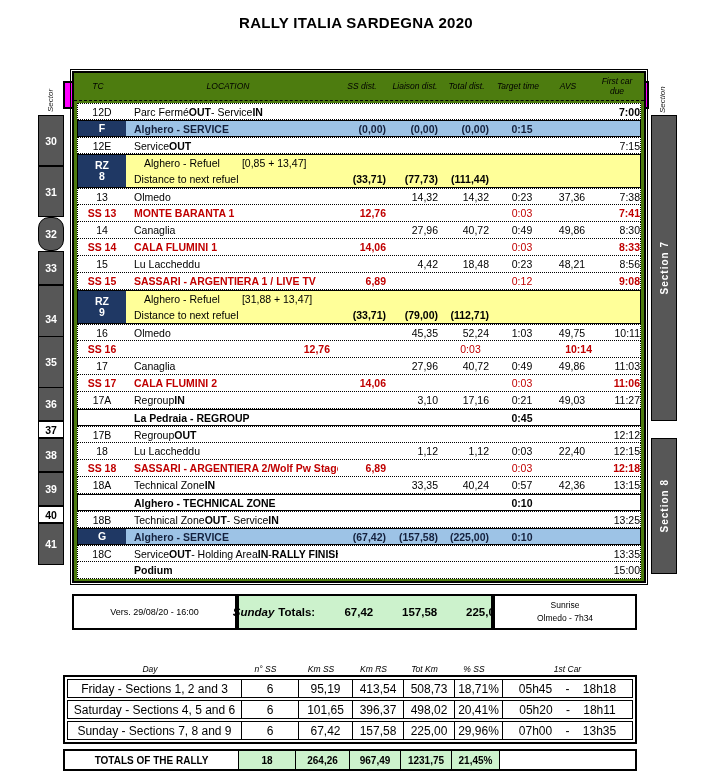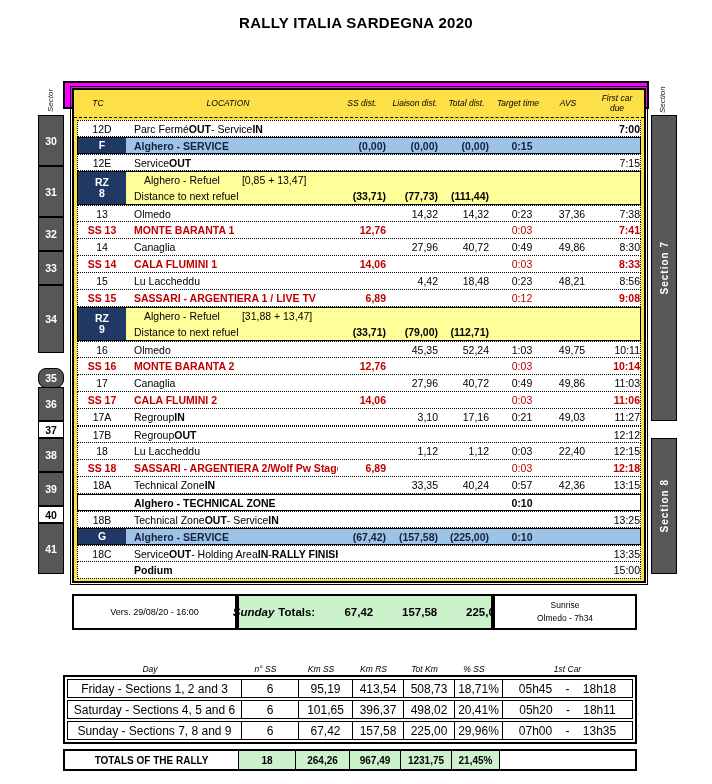--- a/index.html
+++ b/index.html
@@ -17,21 +17,21 @@
     background:var(--banner-bg);border:2px solid #000;display:flex;
     align-items:center;justify-content:space-between;padding:0 10px;margin-top:34px;}
   .banner .bl{font-size:11.5px;font-weight:bold;font-style:italic;color:#101028;}
   .banner .br{font-size:11.5px;font-weight:bold;font-style:italic;color:#fff;}
 
   .vlabel{position:absolute;font-size:8px;font-style:italic;color:#222;
     writing-mode:vertical-rl;transform:rotate(180deg);height:30px;text-align:center;}
   #sector-vlabel{left:46px;top:85px;}
   #section-vlabel{left:658px;top:85px;}
 
-  .itable{position:absolute;left:72px;top:88px;width:574px;background:#fde047;
+  .itable{position:absolute;left:72px;top:71px;width:574px;background:#4d7c0f;
     border:2.5px solid #000;outline:1px solid #000;outline-offset:1px;}
   .ihead{display:grid;grid-template-columns:48px 212px 56px 50px 53px 50px 50px 48px;
     height:28px;border-bottom:1.5px dashed #000;}
   .ihead .hc{display:flex;align-items:center;justify-content:center;text-align:center;
     font-size:8.5px;font-style:italic;line-height:1.1;padding:1px;}
   #rows{padding:2px 3px 2px 3px;}
 
   .row{height:17px;font-size:10.5px;position:relative;background:#fff;}
   .row.grid{display:grid;grid-template-columns:48px 212px 56px 50px 53px 50px 50px 48px;}
   .row.dashed{border-bottom:1px dotted #000;border-left:1px dotted #000;border-right:1px dotted #000;}
@@ -260,21 +260,20 @@
           <div class="cell c-loc">Olmedo</div>
           <div class="cell c-ss"></div>
           <div class="cell c-liaison">45,35</div>
           <div class="cell c-total">52,24</div>
           <div class="cell c-target">1:03</div>
           <div class="cell c-avs">49,75</div>
           <div class="cell c-due">10:11</div>
         </div>
         <div class="row stage dashed grid">
           <div class="cell c-tc">SS 16</div>
-          <div class="cell c-loc">MONTE BARANTA 2</div>
           <div class="cell c-ss">12,76</div>
           <div class="cell c-liaison"></div>
           <div class="cell c-total"></div>
           <div class="cell c-target">0:03</div>
           <div class="cell c-avs"></div>
           <div class="cell c-due">10:14</div>
         </div>
         <div class="row plain dashed grid">
           <div class="cell c-tc">17</div>
           <div class="cell c-loc">Canaglia</div>
@@ -297,20 +296,32 @@
         </div>
         <div class="row plain dashed grid">
           <div class="cell c-tc">17A</div>
           <div class="cell c-loc">Regroup <b>IN</b></div>
           <div class="cell c-ss"></div>
           <div class="cell c-liaison">3,10</div>
           <div class="cell c-total">17,16</div>
           <div class="cell c-target">0:21</div>
           <div class="cell c-avs">49,03</div>
           <div class="cell c-due">11:27</div>
+        </div>
+        <div class="row control solid grid">
+          <div class="cell c-tc"></div>
+          <div class="cell c-loc">
+            <b>La Pedraia - REGROUP</b>
+          </div>
+          <div class="cell c-ss"></div>
+          <div class="cell c-liaison"></div>
+          <div class="cell c-total"></div>
+          <div class="cell c-target">0:45</div>
+          <div class="cell c-avs"></div>
+          <div class="cell c-due"></div>
         </div>
         <div class="row plain dashed top-dotted grid">
           <div class="cell c-tc">17B</div>
           <div class="cell c-loc">Regroup <b>OUT</b></div>
           <div class="cell c-ss"></div>
           <div class="cell c-liaison"></div>
           <div class="cell c-total"></div>
           <div class="cell c-target"></div>
           <div class="cell c-avs"></div>
           <div class="cell c-due">12:12</div>
@@ -465,29 +476,29 @@
         <div class="s-cell green">264,26</div>
         <div class="s-cell green">967,49</div>
         <div class="s-cell green">1231,75</div>
         <div class="s-cell green">21,45%</div>
         <div class="s-cell"></div>
       </div>
   </div>
 
 <div class="sector-box" style="top: 115px; height: 51px;">30</div>
     <div class="sector-box" style="top: 166px; height: 51px;">31</div>
-    <div class="sector-box" style="top: 217px; height: 34px;">32</div>
+    <div class="sector-box" style="top: 217px; height: 34px; border-radius: 11px;">32</div>
     <div class="sector-box" style="top: 251px; height: 34px;">33</div>
     <div class="sector-box" style="top: 285px; height: 68px;">34</div>
-    <div class="sector-box" style="top: 368px; height: 20px; border-radius: 8px;">35</div>
+    <div class="sector-box" style="top: 336px; height: 52px;">35</div>
     <div class="sector-box" style="top: 387px; height: 34px;">36</div>
     <div class="sector-box light" style="top: 421px; height: 17px;">37</div>
     <div class="sector-box" style="top: 438px; height: 34px;">38</div>
     <div class="sector-box" style="top: 472px; height: 34px;">39</div>
     <div class="sector-box light" style="top: 506px; height: 17px;">40</div>
-    <div class="sector-box" style="top: 523px; height: 51px;">41</div>
+    <div class="sector-box" style="top: 523px; height: 42px;">41</div>
     <div class="section-bar" style="top: 115px; height: 306px;">
       <span>Section 7</span>
     </div>
     <div class="section-bar" style="top: 438px; height: 136px;">
       <span>Section 8</span>
     </div>
   </div>
 
 </body></html>

